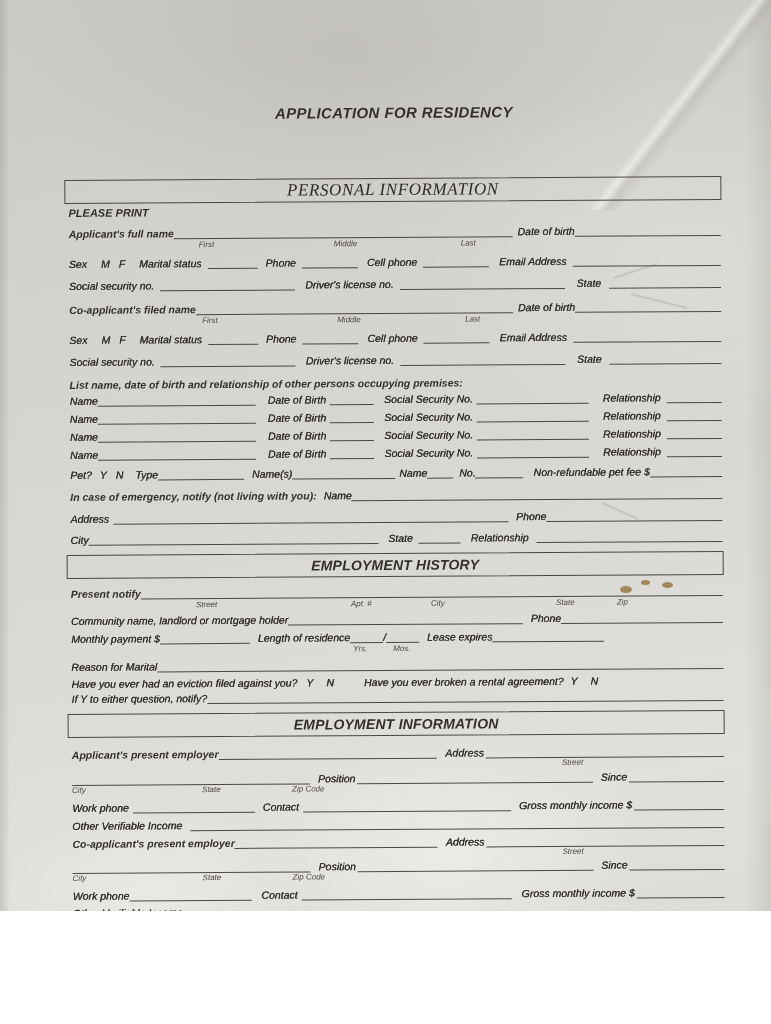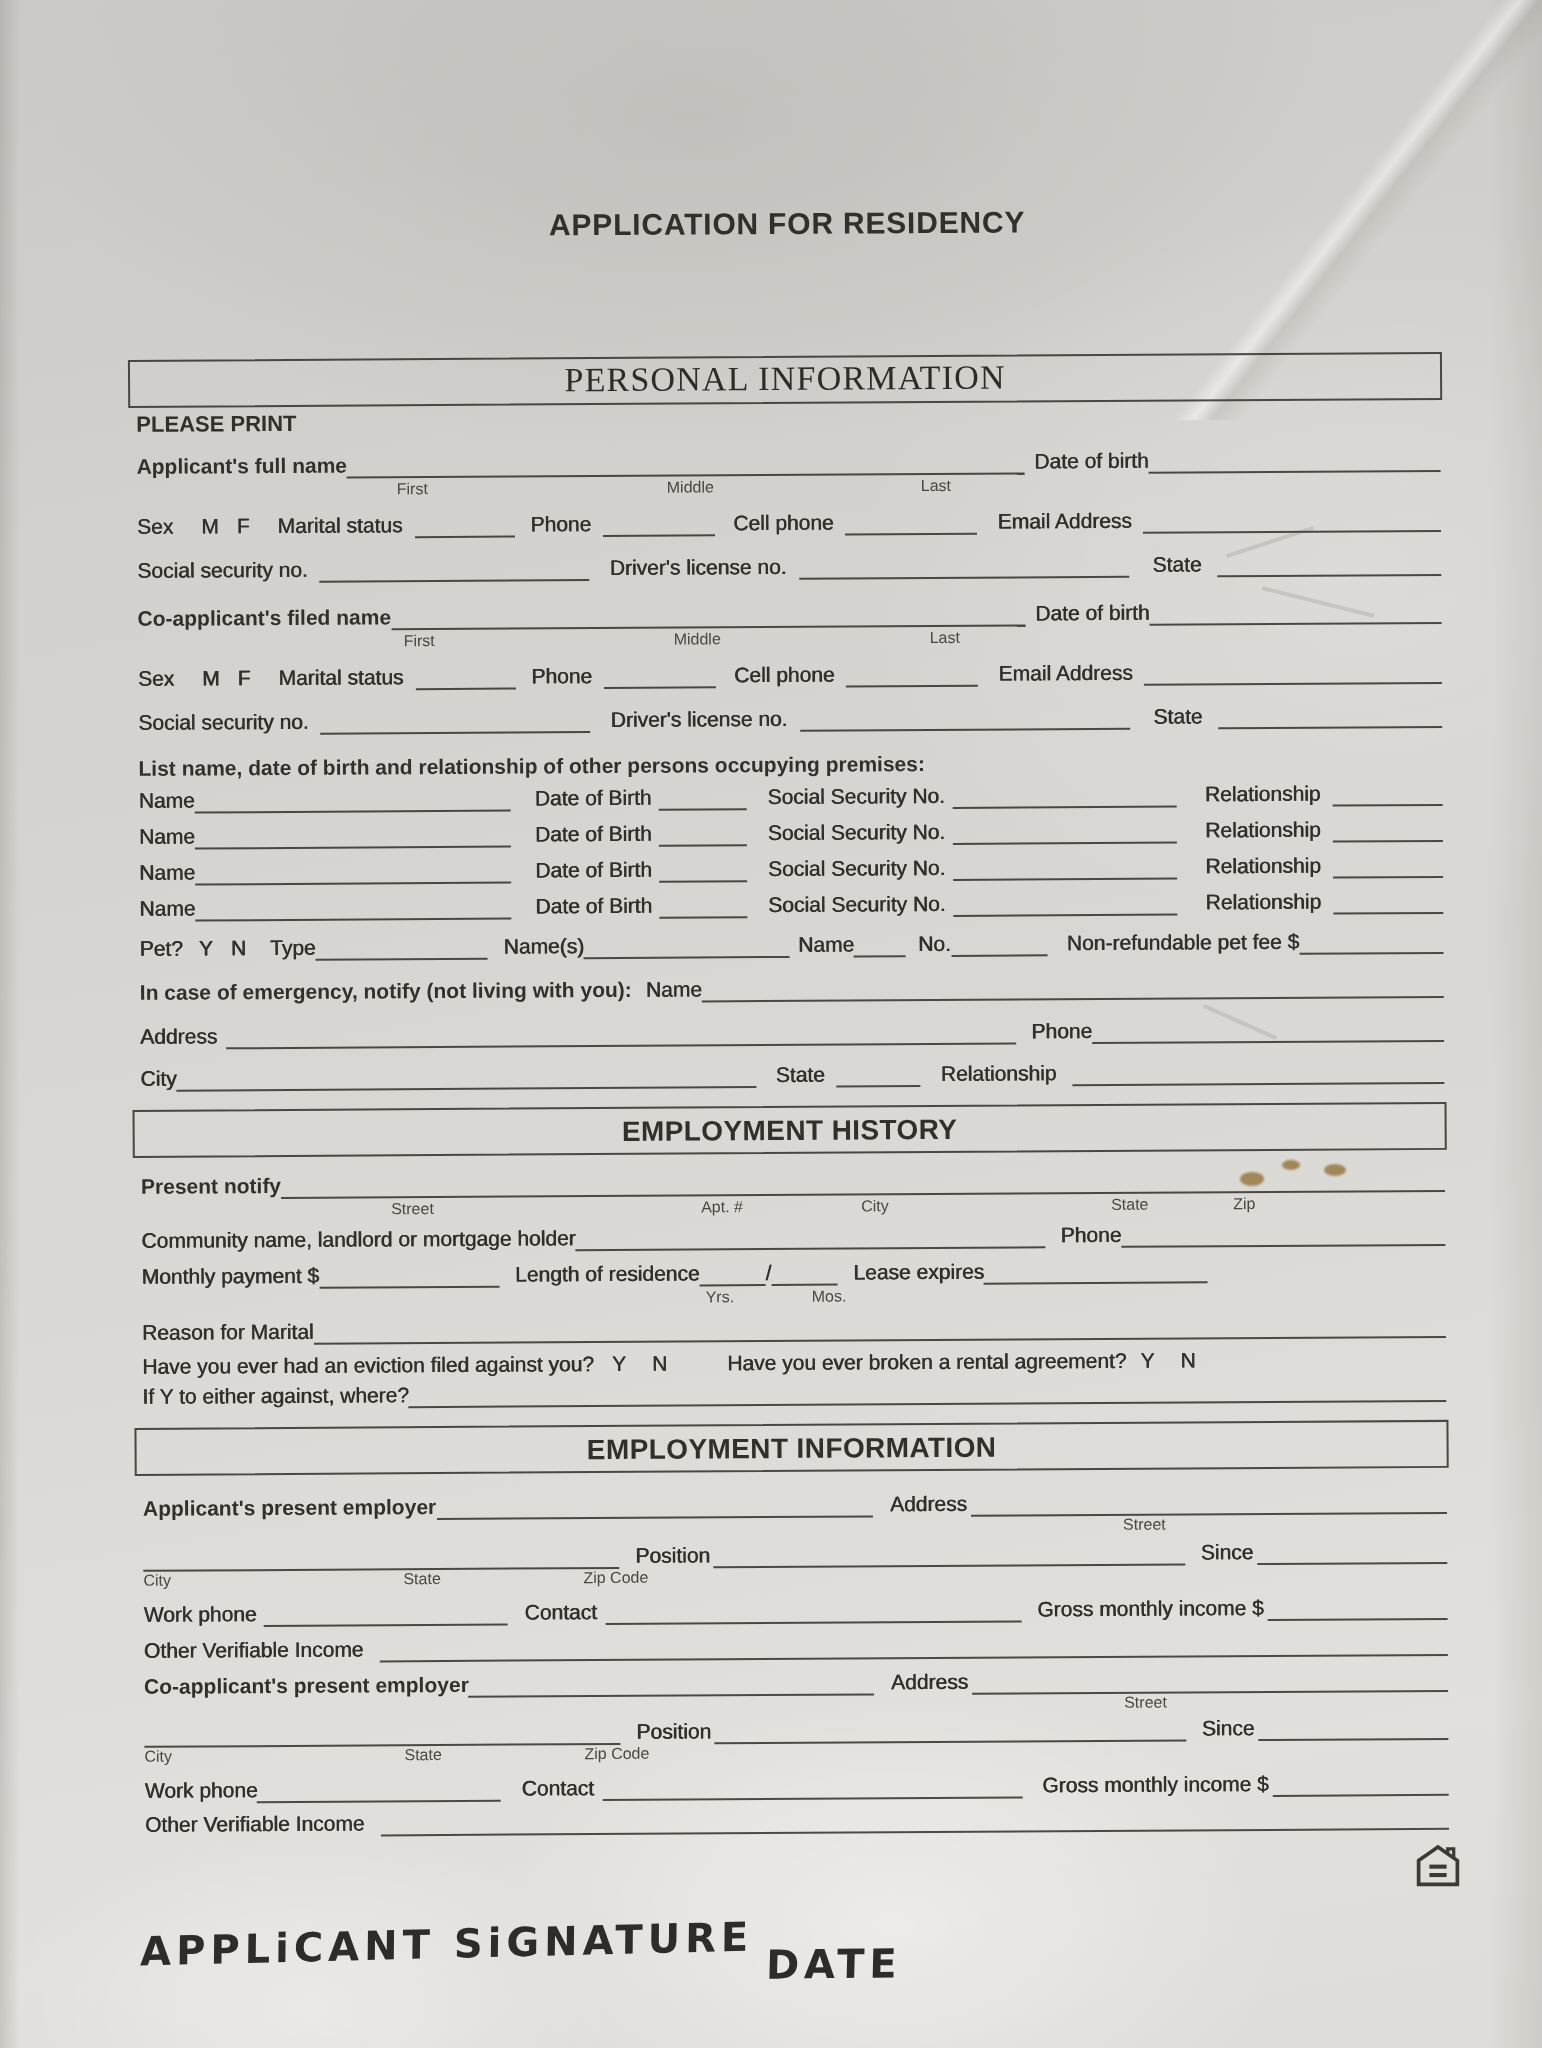--- a/index.html
+++ b/index.html
@@ -1,28 +1,29 @@
 <!DOCTYPE html>
 <html><head>
 <meta charset="utf-8">
 <style>
   * { box-sizing: border-box; }
   html,body { margin:0; padding:0; width:771px; height:1024px; }
   body { font-family:"Liberation Sans",sans-serif; }
 
   .photo {
-    position:relative; width:771px; height:1024px; overflow:hidden;
+    position:relative; width:771px; height:911px; overflow:hidden;
     background:
       radial-gradient(ellipse 320px 200px at 58% 94%, rgba(255,255,255,.38), transparent 62%),
       radial-gradient(ellipse 260px 150px at 20% 98%, rgba(255,255,255,.32), transparent 60%),
       radial-gradient(ellipse 420px 300px at 88% 28%, rgba(255,255,255,.17), transparent 62%),
       radial-gradient(ellipse 500px 260px at 45% 6%, rgba(120,116,112,.14), transparent 65%),
       linear-gradient(90deg, rgba(110,106,102,.22) 0px, rgba(110,106,102,0) 10px),
       linear-gradient(270deg, rgba(120,116,112,.16) 0px, rgba(120,116,112,0) 26px),
       linear-gradient(170deg, #cbc9c6 0%, #d3d1cd 25%, #dad8d4 55%, #e2e0dc 85%, #dedcd8 100%);
+    font-style: italic;
   }
   .crease {
     position:absolute; left:540px; top:-30px; width:300px; height:240px;
     background:linear-gradient(128deg, transparent 48%, rgba(255,255,255,.45) 50%, rgba(140,136,130,.18) 52%, transparent 55%);
     pointer-events:none;
   }
   .sheet {
     position:absolute; inset:0; padding:0 49px 0 70px;
     color:#33302c; transform:rotate(-0.35deg);
   }
@@ -324,21 +325,21 @@
       <span class="u" style="width:33px"></span>
       <span class="l">/</span>
       <span class="u" style="width:33px"></span>
       <span class="sp" style="width:8px"></span>
       <span class="l">Lease expires</span>
       <span class="u" style="width:112px"></span>
       <span class="sp g"></span>
     </div>
     <div class="sub" style="margin-top:1px">
       <span style="left:282px">Yrs.</span>
-      <span style="left:335px">Mos.</span>
+      <span style="left:322px">Mos.</span>
     </div>
 
     <div class="r" style="margin-top:5px">
       <span class="l">Reason for Marital</span>
       <span class="u g"></span>
     </div>
 
     <div class="r" style="margin-top:4px">
       <span class="l">Have you ever had an eviction filed against you?</span>
       <span class="sp" style="width:9px"></span>
@@ -347,21 +348,21 @@
       <span class="l">N</span>
       <span class="sp" style="width:30px"></span>
       <span class="l">Have you ever broken a rental agreement?</span>
       <span class="sp" style="width:7px"></span>
       <span class="l">Y</span>
       <span class="sp" style="width:13px"></span>
       <span class="l">N</span>
     </div>
 
     <div class="r" style="margin-top:2px">
-      <span class="l">If Y to either against, where?</span>
+      <span class="l">If Y to either question, notify?</span>
       <span class="u g"></span>
     </div>
 
     <div class="box sanshead" style="margin-top:9px">
       <span>EMPLOYMENT INFORMATION</span>
     </div>
 
     <div class="r" style="margin-top:10px">
       <span class="l b">Applicant's present employer</span>
       <span class="u g"></span>

